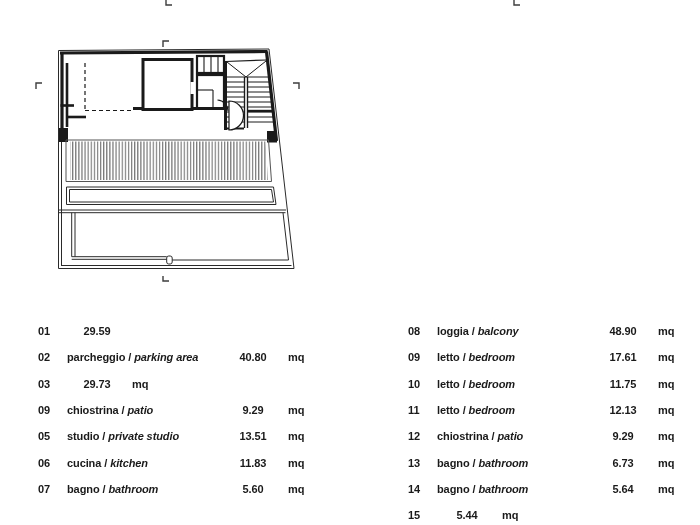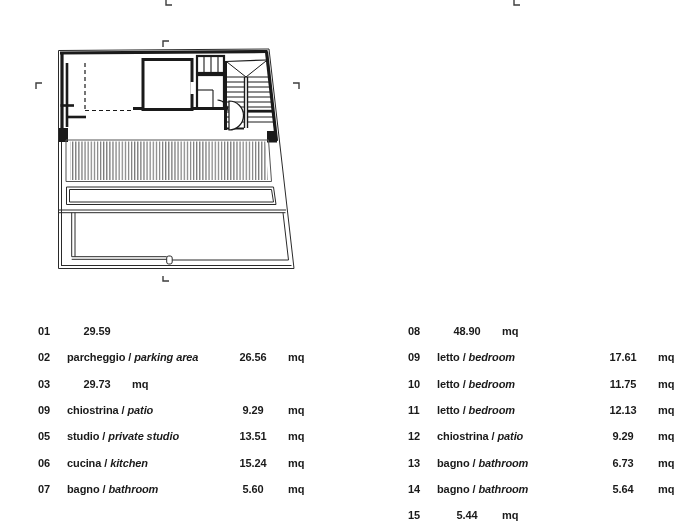--- a/index.html
+++ b/index.html
@@ -164,21 +164,21 @@
   <div class="legend">
     <div class="col col-left">
         <div class="lrow">
           <span class="num">01</span>
           <span class="val">29.59</span>
           <span class="unit"></span>
         </div>
         <div class="lrow">
           <span class="num">02</span>
           <span class="nm"><span class="it">parcheggio</span><span class="sep"> / </span><span class="en">parking area</span></span>
-          <span class="val">26.56</span>
+          <span class="val">40.80</span>
           <span class="unit">mq</span>
         </div>
         <div class="lrow">
           <span class="num">03</span>
           <span class="val">29.73</span>
           <span class="unit">mq</span>
         </div>
         <div class="lrow">
           <span class="num">09</span>
           <span class="nm"><span class="it">chiostrina</span><span class="sep"> / </span><span class="en">patio</span></span>
@@ -187,33 +187,34 @@
         </div>
         <div class="lrow">
           <span class="num">05</span>
           <span class="nm"><span class="it">studio</span><span class="sep"> / </span><span class="en">private studio</span></span>
           <span class="val">13.51</span>
           <span class="unit">mq</span>
         </div>
         <div class="lrow">
           <span class="num">06</span>
           <span class="nm"><span class="it">cucina</span><span class="sep"> / </span><span class="en">kitchen</span></span>
-          <span class="val">15.24</span>
+          <span class="val">11.83</span>
           <span class="unit">mq</span>
         </div>
         <div class="lrow">
           <span class="num">07</span>
           <span class="nm"><span class="it">bagno</span><span class="sep"> / </span><span class="en">bathroom</span></span>
           <span class="val">5.60</span>
           <span class="unit">mq</span>
         </div>
       </div>
     <div class="col col-right">
         <div class="lrow">
           <span class="num">08</span>
+          <span class="nm"><span class="it">loggia</span><span class="sep"> / </span><span class="en">balcony</span></span>
           <span class="val">48.90</span>
           <span class="unit">mq</span>
         </div>
         <div class="lrow">
           <span class="num">09</span>
           <span class="nm"><span class="it">letto</span><span class="sep"> / </span><span class="en">bedroom</span></span>
           <span class="val">17.61</span>
           <span class="unit">mq</span>
         </div>
         <div class="lrow">

